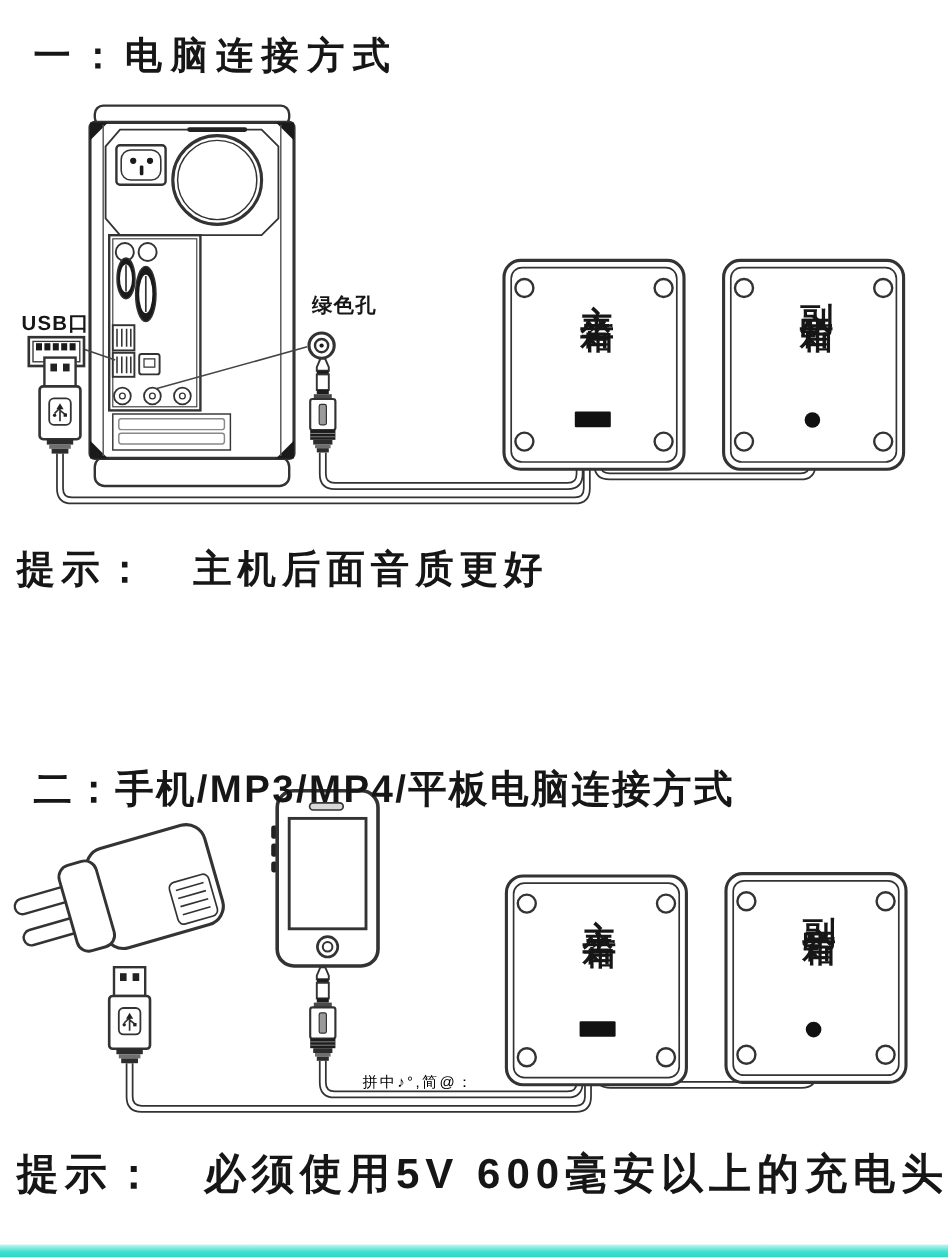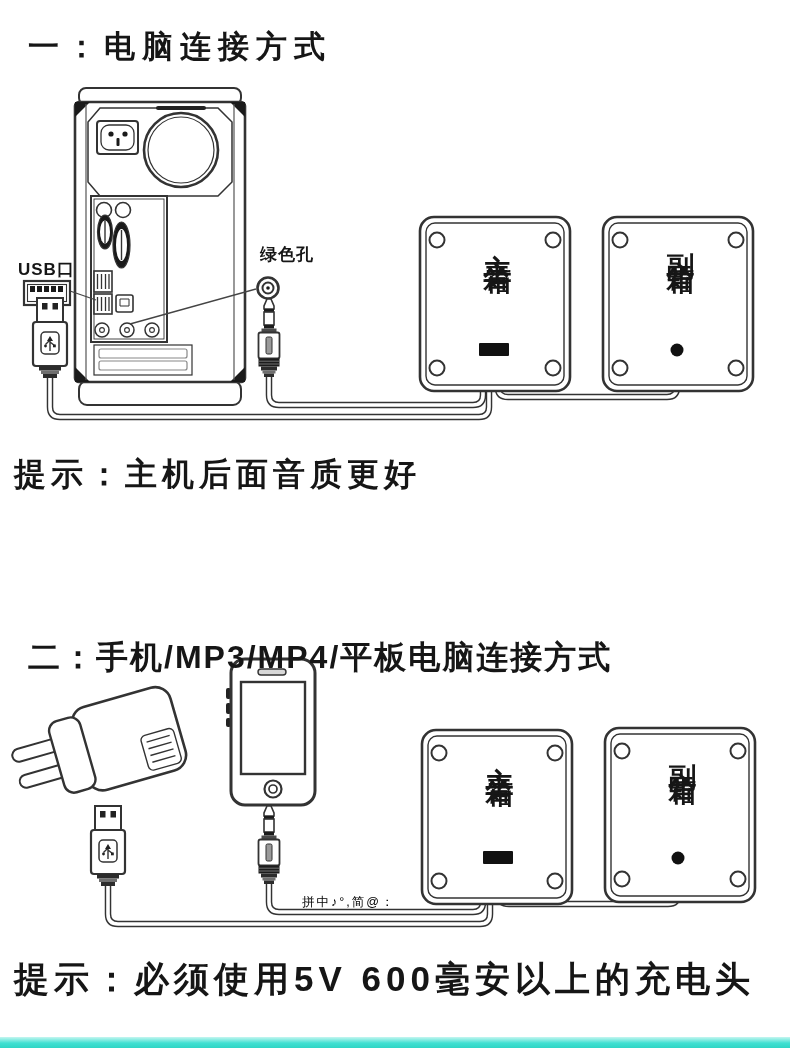--- a/index.html
+++ b/index.html
@@ -23,20 +23,21 @@
     font-size:28px;font-weight:700;letter-spacing:7px;line-height:36px;
     color:#161616;text-align:left;
   }
   #spk1-main{left:479px;top:231px;}
   #spk1-sub{left:662px;top:231px;}
   #spk2-main{left:481px;top:744px;}
   #spk2-sub{left:664px;top:742px;}
   .tip{
     display:flex;align-items:flex-start;font-weight:700;color:#161616;
     white-space:nowrap;
+    gap:36px;
   }
   #tip1{left:14px;top:450px;font-size:32px;letter-spacing:5px;line-height:48px;}
   #tip2{left:14px;top:956px;font-size:35px;letter-spacing:5px;line-height:46px;}
   .tip .prefix{flex:0 0 auto;}
   #watermark{
     left:302px;top:894px;font-size:12.5px;color:#000000;letter-spacing:2px;
     white-space:nowrap;
   }
   #bottom-bar{
     left:0;bottom:0;width:790px;height:11px;

